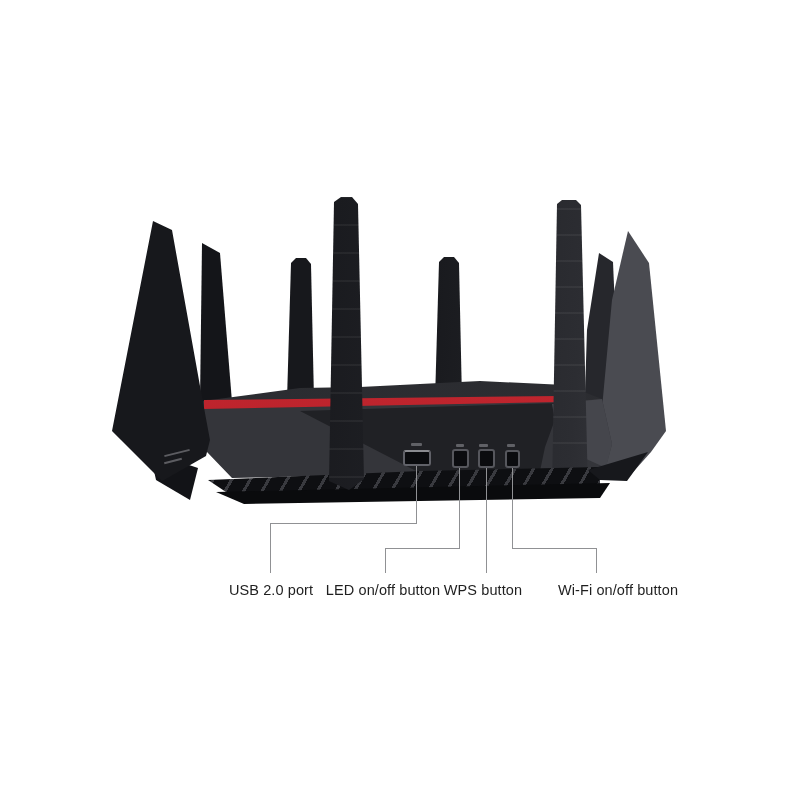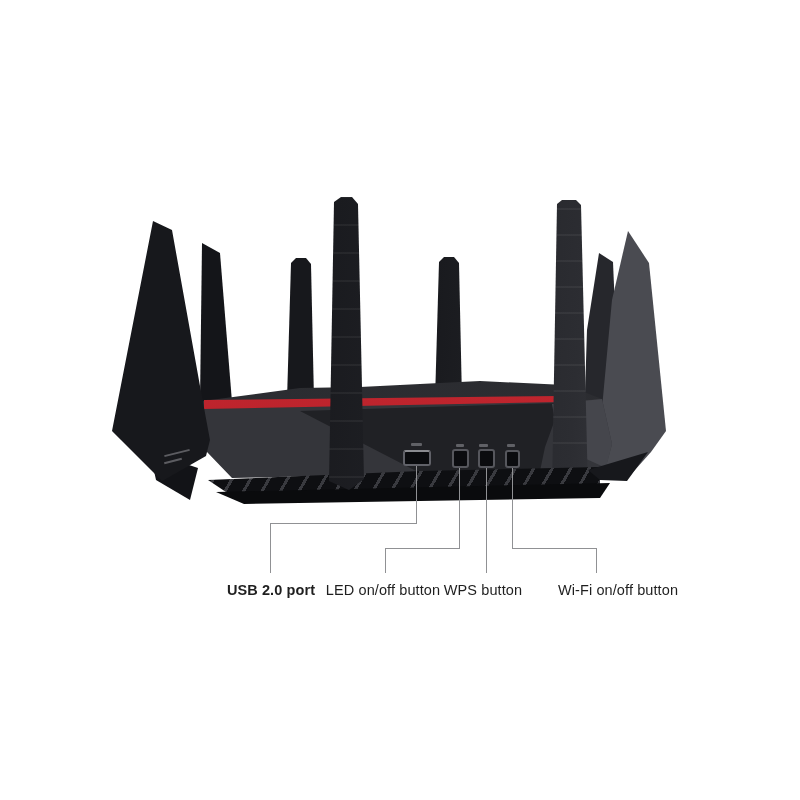--- a/index.html
+++ b/index.html
@@ -114,21 +114,21 @@
   .led-v2{left:385px;top:548px;height:25px;}
   .wps-v{left:486px;top:468px;height:105px;}
   .wifi-v1{left:512px;top:468px;height:80px;}
   .wifi-h{left:512px;top:548px;width:85px;}
   .wifi-v2{left:596px;top:548px;height:25px;}
   
   .callout-label{
     position:absolute;top:582px;transform:translateX(-50%);
     font-size:14.5px;color:#1f1f1f;white-space:nowrap;letter-spacing:0.1px;
   }
-  .lbl-usb{left:271px;font-weight:bold;} .lbl-led{left:383px;} .lbl-wps{left:483px;} .lbl-wifi{left:618px;}
+  .lbl-usb{left:271px;} .lbl-led{left:383px;} .lbl-wps{left:483px;} .lbl-wifi{left:618px;}
 </style>
 </head>
 <body>
 
 <div class="scene">
 
   <div class="part blade-left-inner"></div>
   <div class="part ant-small-left"></div>
   <div class="part ant-small-right"></div>
   <div class="part blade-right-inner"></div>

